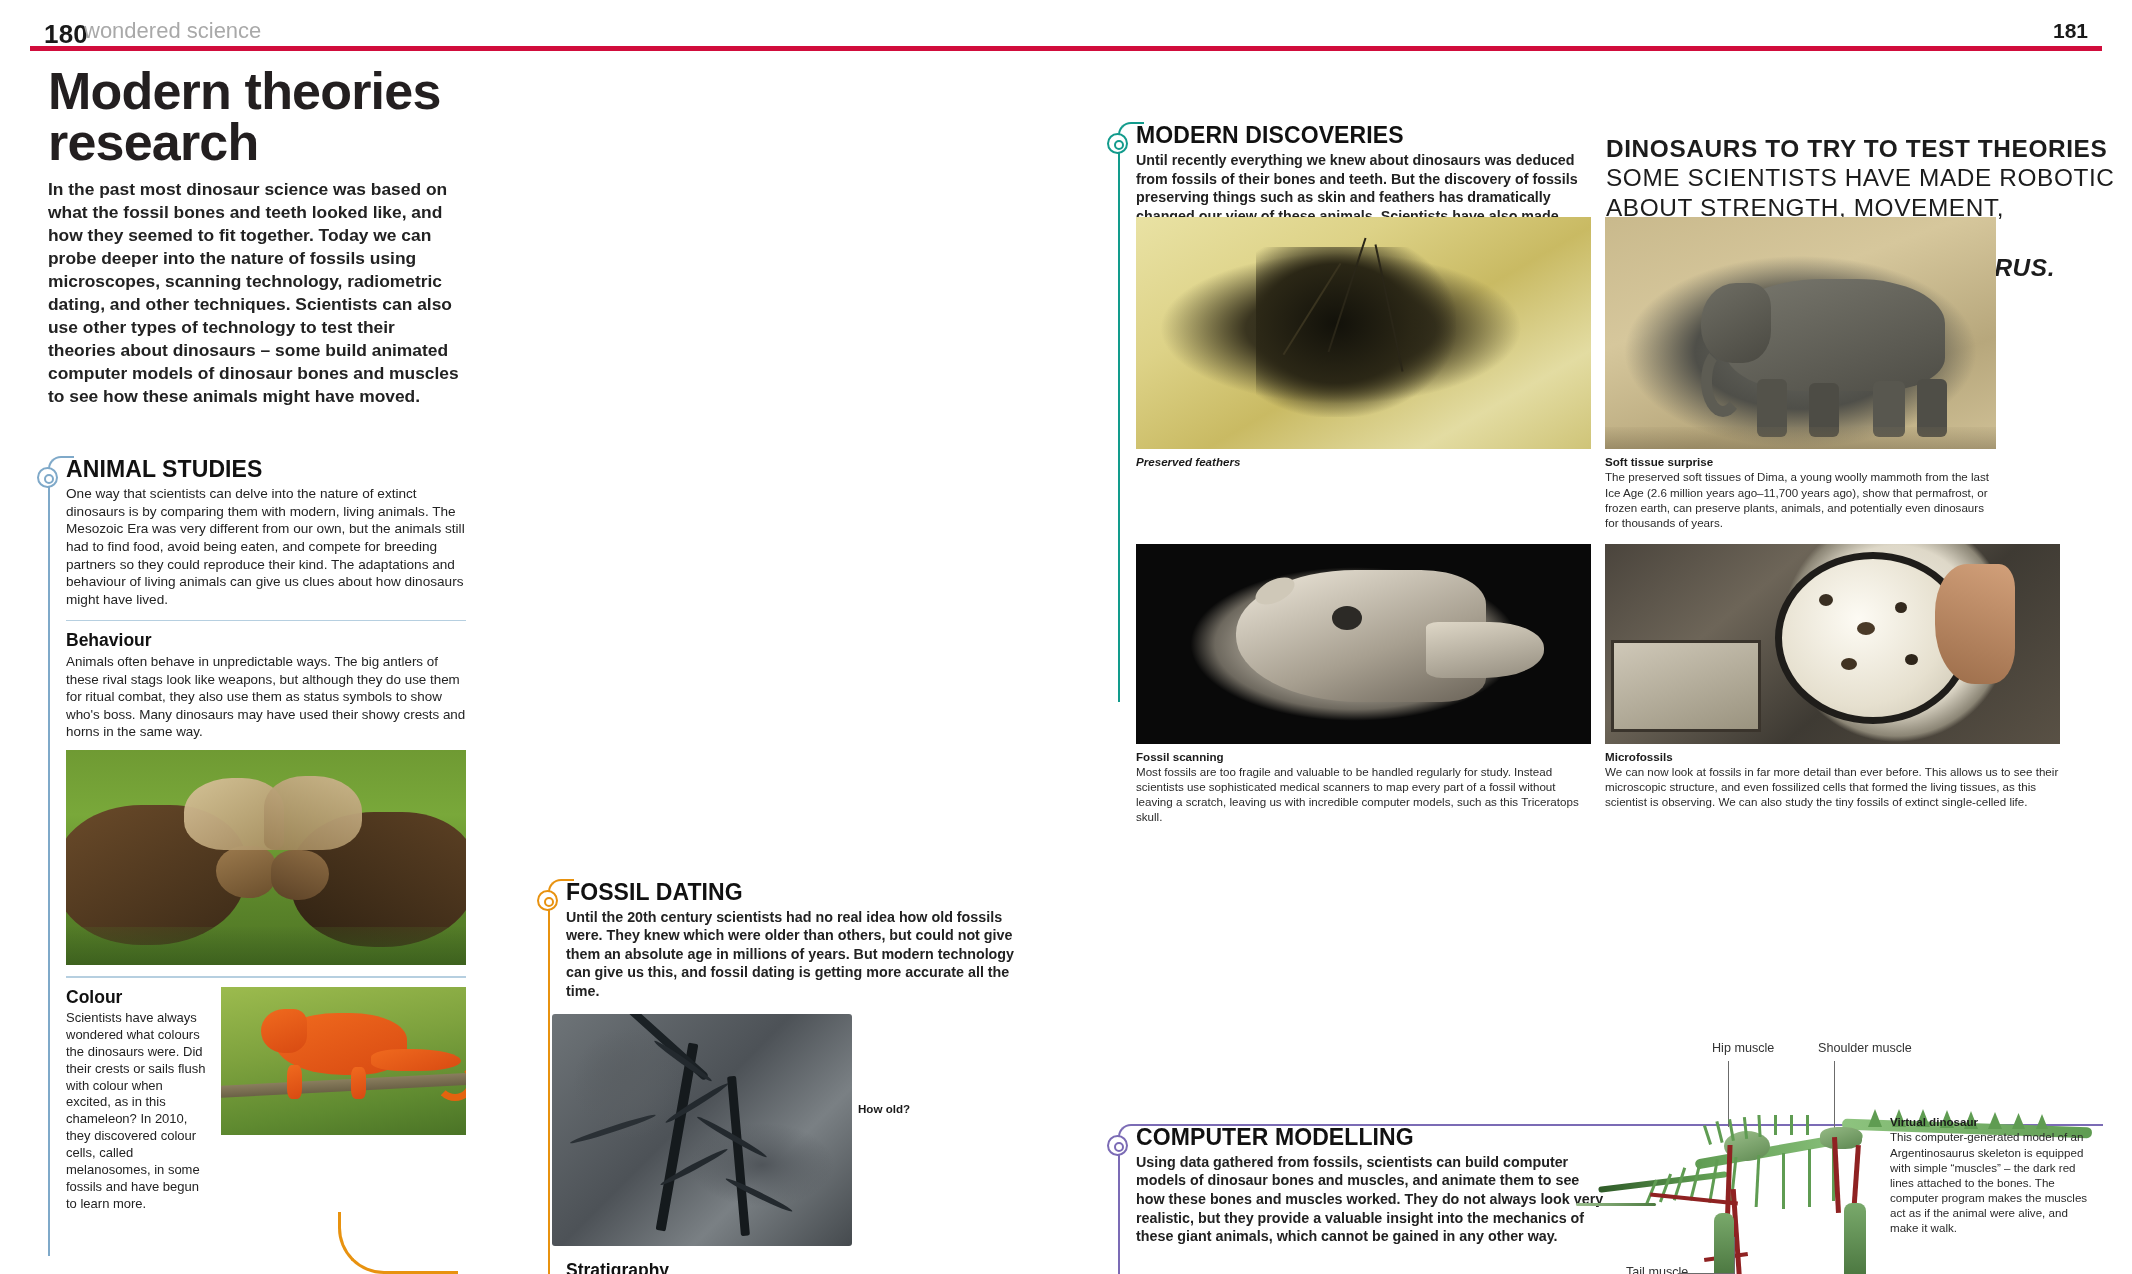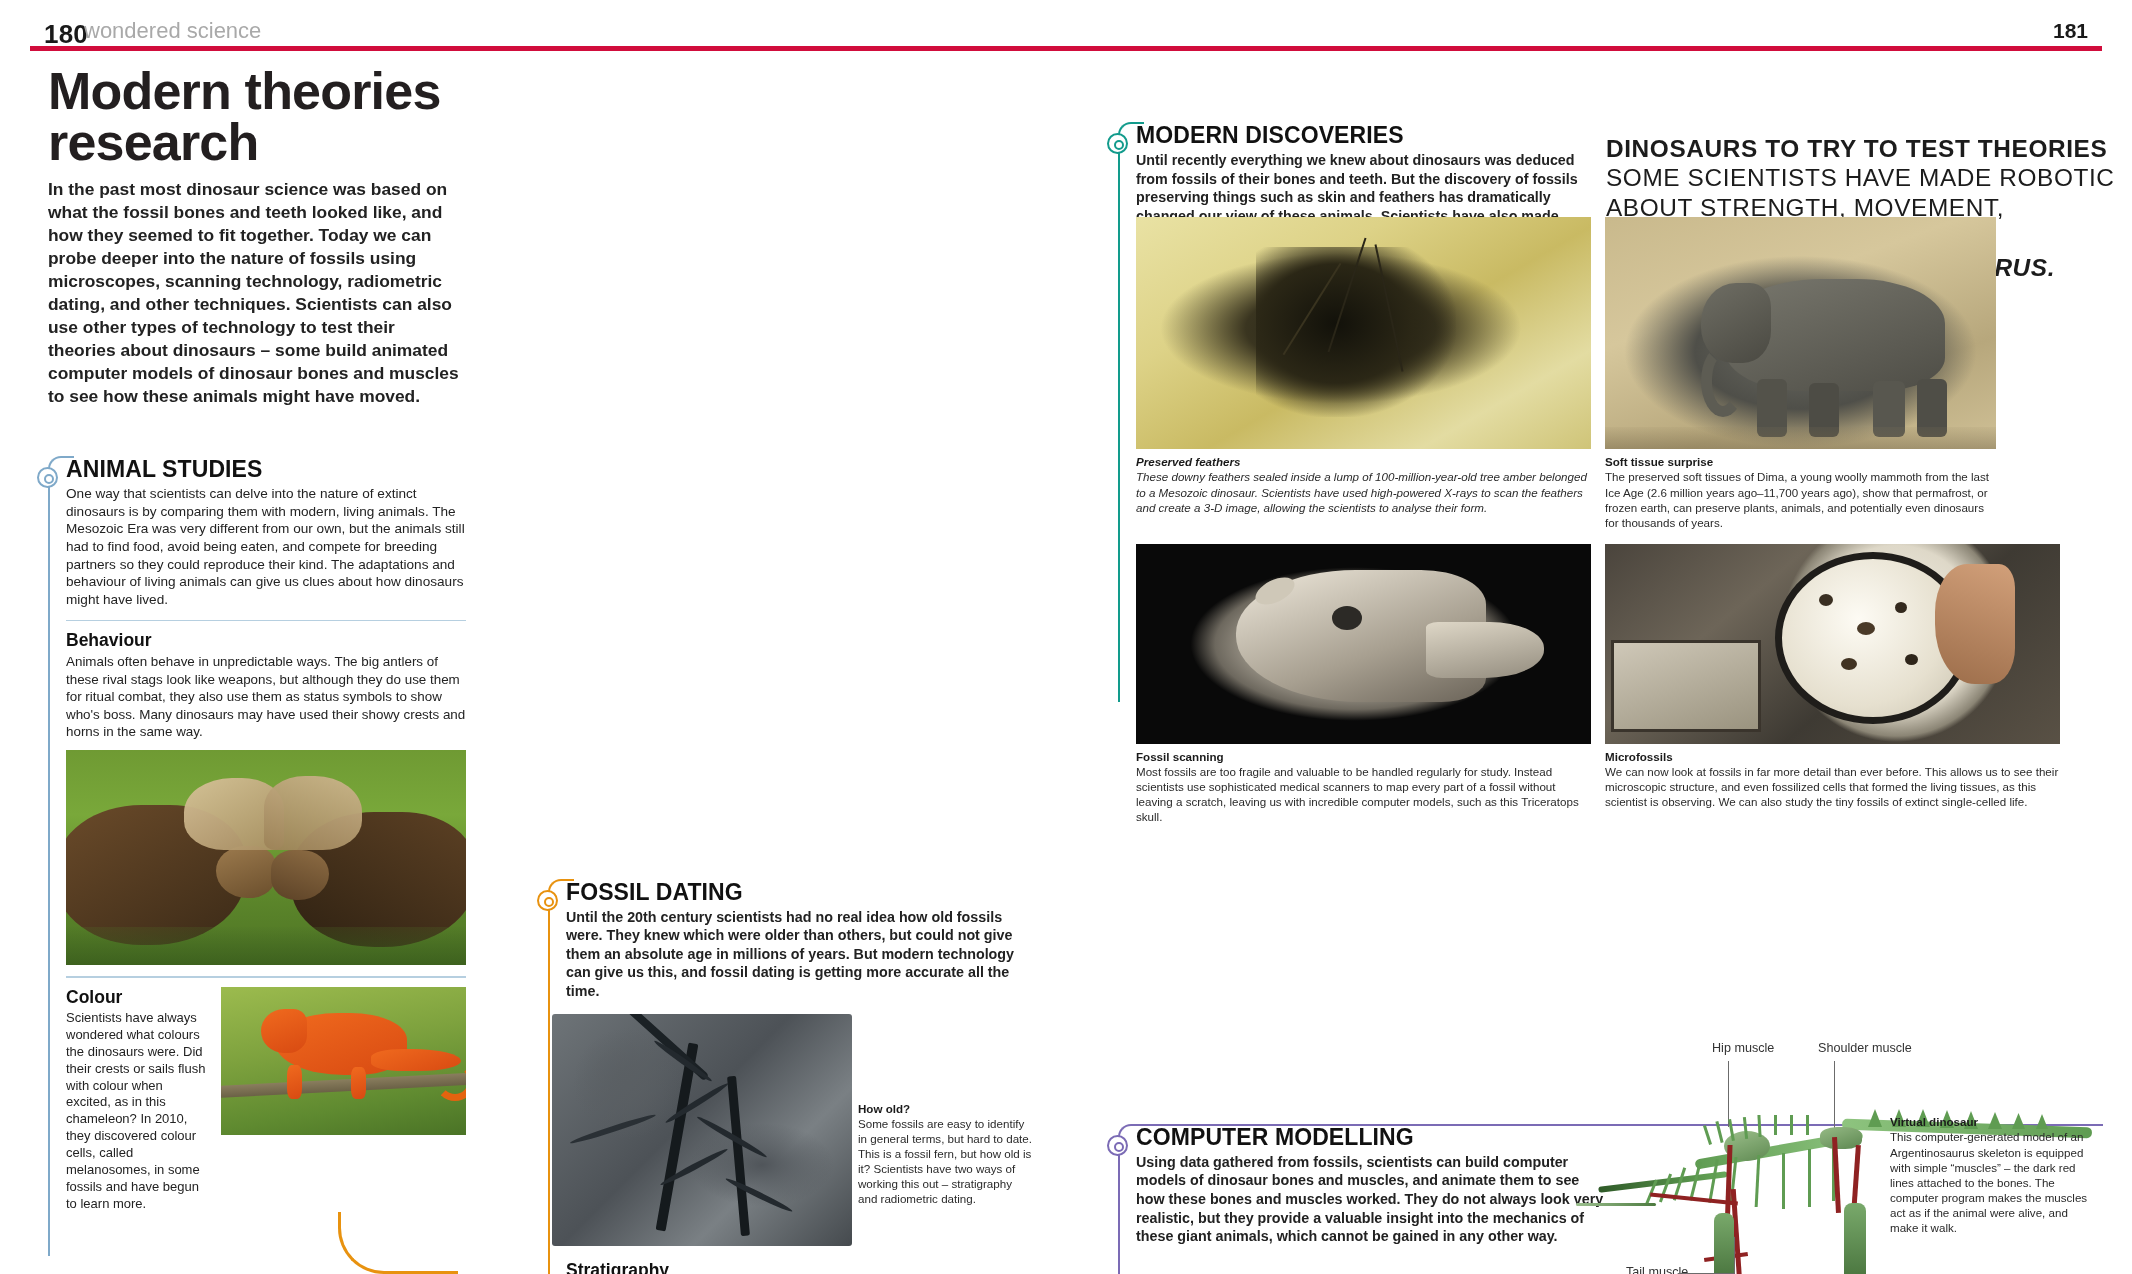--- a/index.html
+++ b/index.html
@@ -196,21 +196,20 @@
           <div class="fern" style="left:50px;top:20px;width:120px;height:8px;background:#1b2125;transform:rotate(42deg);border-radius:4px;"></div>
           <div class="fern" style="left:96px;top:44px;width:70px;height:6px;background:#23292e;transform:rotate(35deg);"></div>
           <div class="fern" style="left:108px;top:86px;width:74px;height:6px;background:#23292e;transform:rotate(-32deg);"></div>
           <div class="fern" style="left:140px;top:120px;width:80px;height:6px;background:#23292e;transform:rotate(30deg);"></div>
           <div class="fern" style="left:104px;top:150px;width:76px;height:6px;background:#23292e;transform:rotate(-28deg);"></div>
           <div class="fern" style="left:170px;top:178px;width:74px;height:6px;background:#23292e;transform:rotate(26deg);"></div>
           <div class="fern" style="left:16px;top:112px;width:90px;height:6px;background:#2a3035;transform:rotate(-18deg);"></div>
         </div>
         <div style="position:absolute;left:292px;top:88px;width:176px;">
           <div class="cap-t">How old?</div>
-          <div class="cap-b">Some fossils are easy to identify in general terms, but hard to date. This is a fossil fern, but how old is it? Scientists have two ways of working this out – stratigraphy and radiometric dating.</div>
         </div>
       </div>
 
       <div style="height:10px;"></div>
       <h3 class="sub">Stratigraphy</h3>
 
     </div>
 
     <div class="bleed-curve" style="left:338px; top:1160px; width:120px; height:62px;"></div>
   </div>
@@ -237,21 +236,20 @@
       <div style="display:flex; gap:14px;">
         <div style="width:455px;font-style:italic;">
           <div class="photo ph-amber" style="height:232px;">
             <div style="position:absolute;left:120px;top:30px;width:200px;height:170px;background:radial-gradient(ellipse at 40% 45%,#12110a 0%,#2b2716 45%,transparent 72%);"></div>
             <div style="position:absolute;left:210px;top:18px;width:2px;height:120px;background:#2a2618;transform:rotate(18deg);"></div>
             <div style="position:absolute;left:252px;top:26px;width:2px;height:130px;background:#2a2618;transform:rotate(-12deg);"></div>
             <div style="position:absolute;left:175px;top:38px;width:2px;height:108px;background:#39331f;transform:rotate(32deg);"></div>
           </div>
           <div style="margin-top:6px;">
             <div class="cap-t">Preserved feathers</div>
-            <div class="cap-b">These downy feathers sealed inside a lump of 100-million-year-old tree amber belonged to a Mesozoic dinosaur. Scientists have used high-powered X-rays to scan the feathers and create a 3-D image, allowing the scientists to analyse their form.</div>
           </div>
         </div>
 
         <div style="width:391px;">
           <div class="photo ph-mammoth" style="height:232px;">
             <div style="position:absolute;left:120px;top:62px;width:220px;height:112px;background:linear-gradient(160deg,#78776d,#4e4d46);border-radius:44% 40% 30% 36%;"></div>
             <div style="position:absolute;left:96px;top:66px;width:70px;height:80px;background:linear-gradient(150deg,#6f6e64,#4a4942);border-radius:50% 30% 40% 45%;"></div>
             <div style="position:absolute;left:96px;top:128px;width:44px;height:72px;border:11px solid #5d5c53;border-radius:50%;border-top-color:transparent;border-right-color:transparent;"></div>
             <div style="position:absolute;left:152px;top:162px;width:30px;height:58px;background:#53524a;border-radius:6px;"></div>
             <div style="position:absolute;left:204px;top:166px;width:30px;height:54px;background:#4d4c45;border-radius:6px;"></div>

